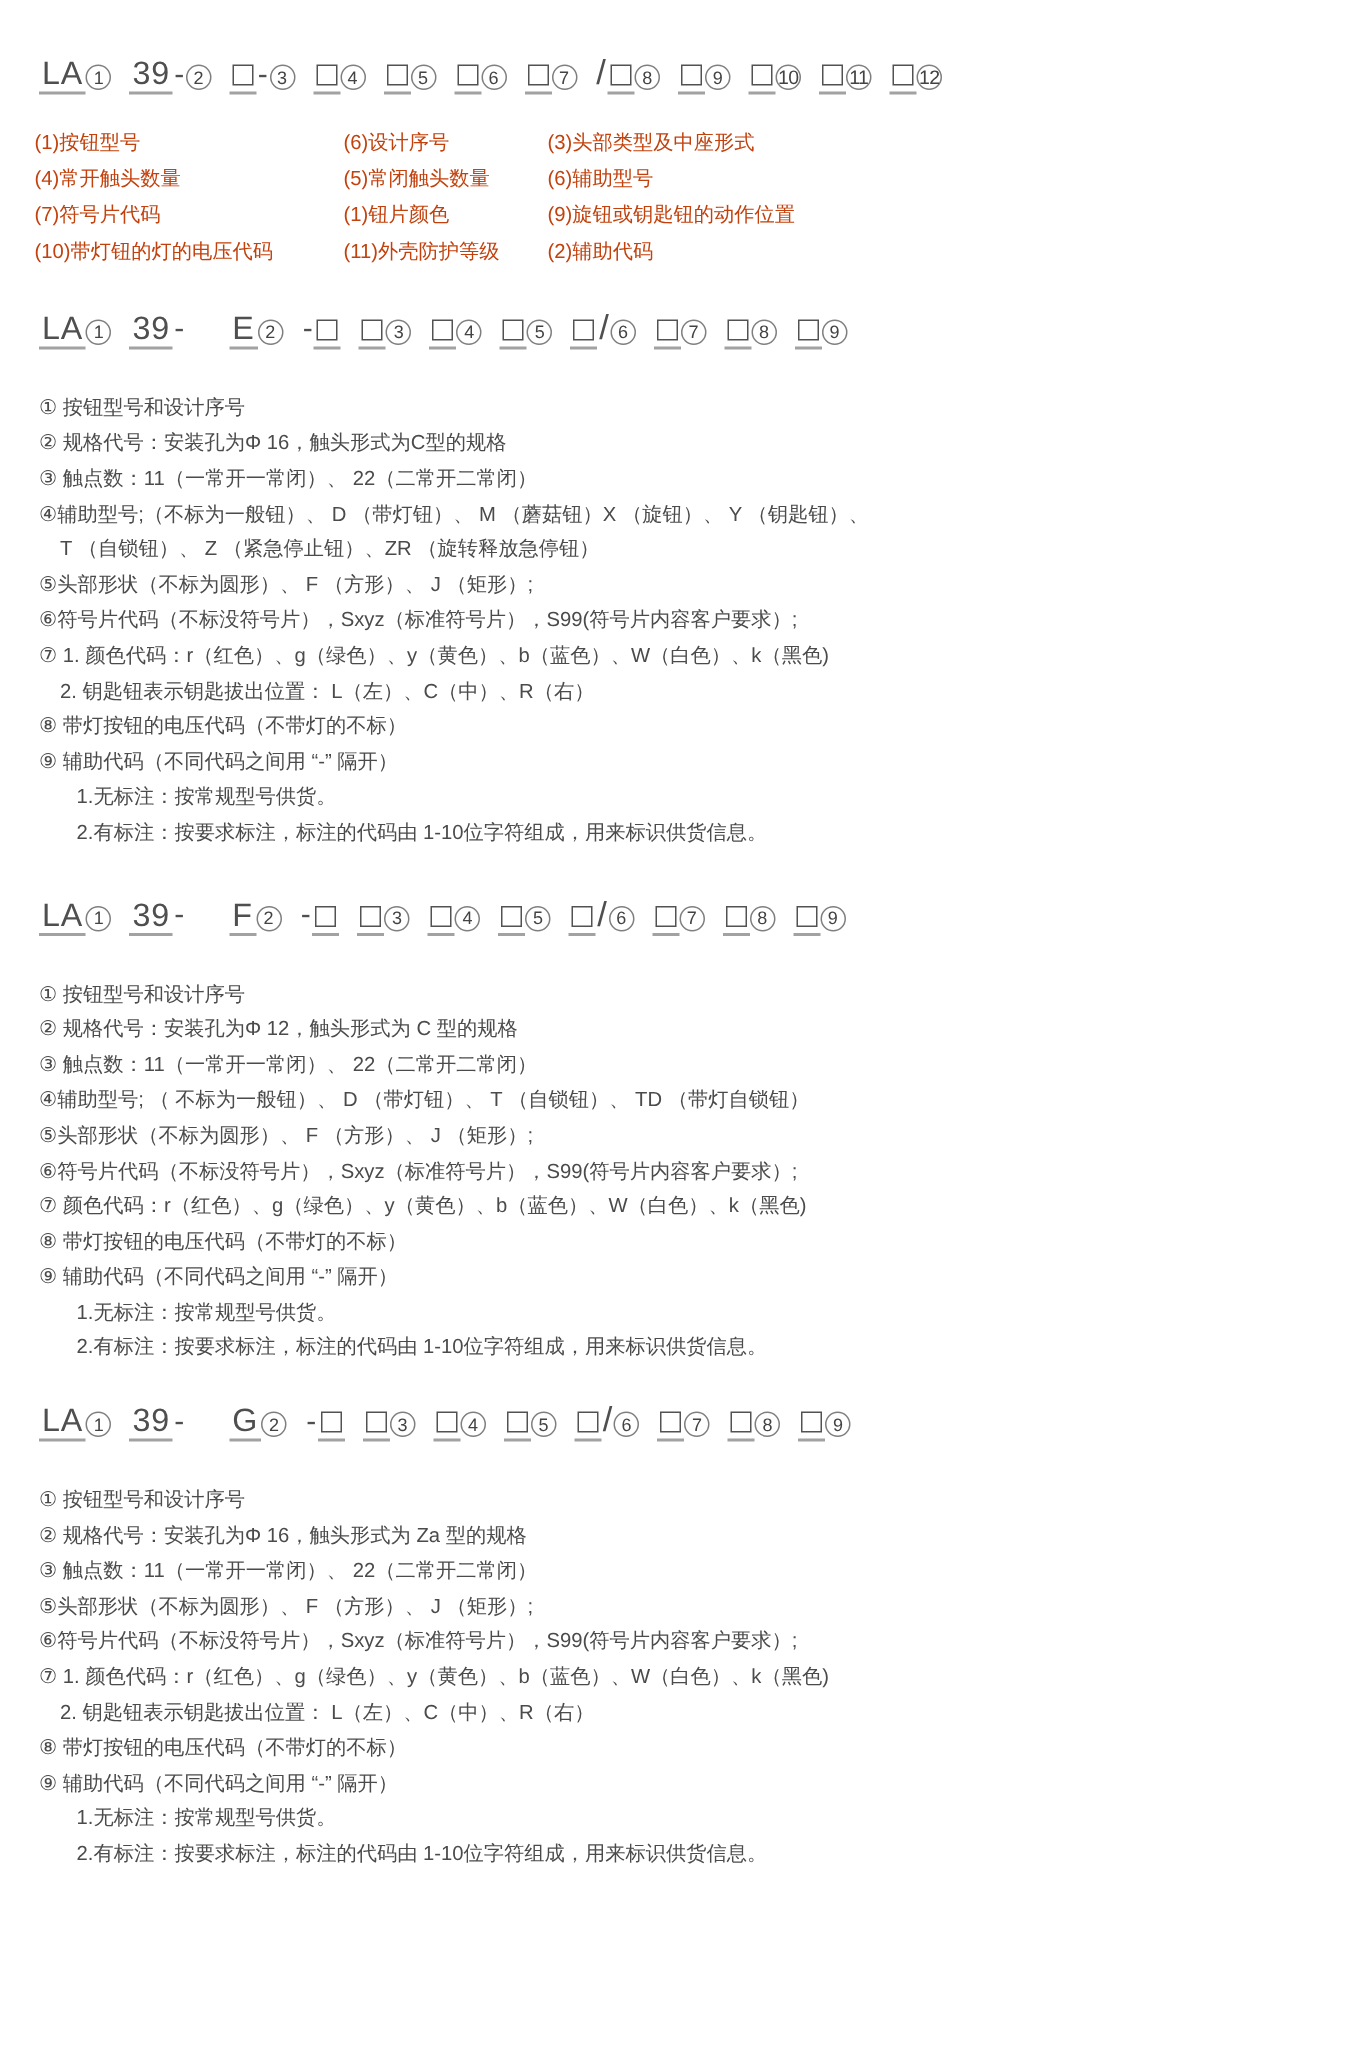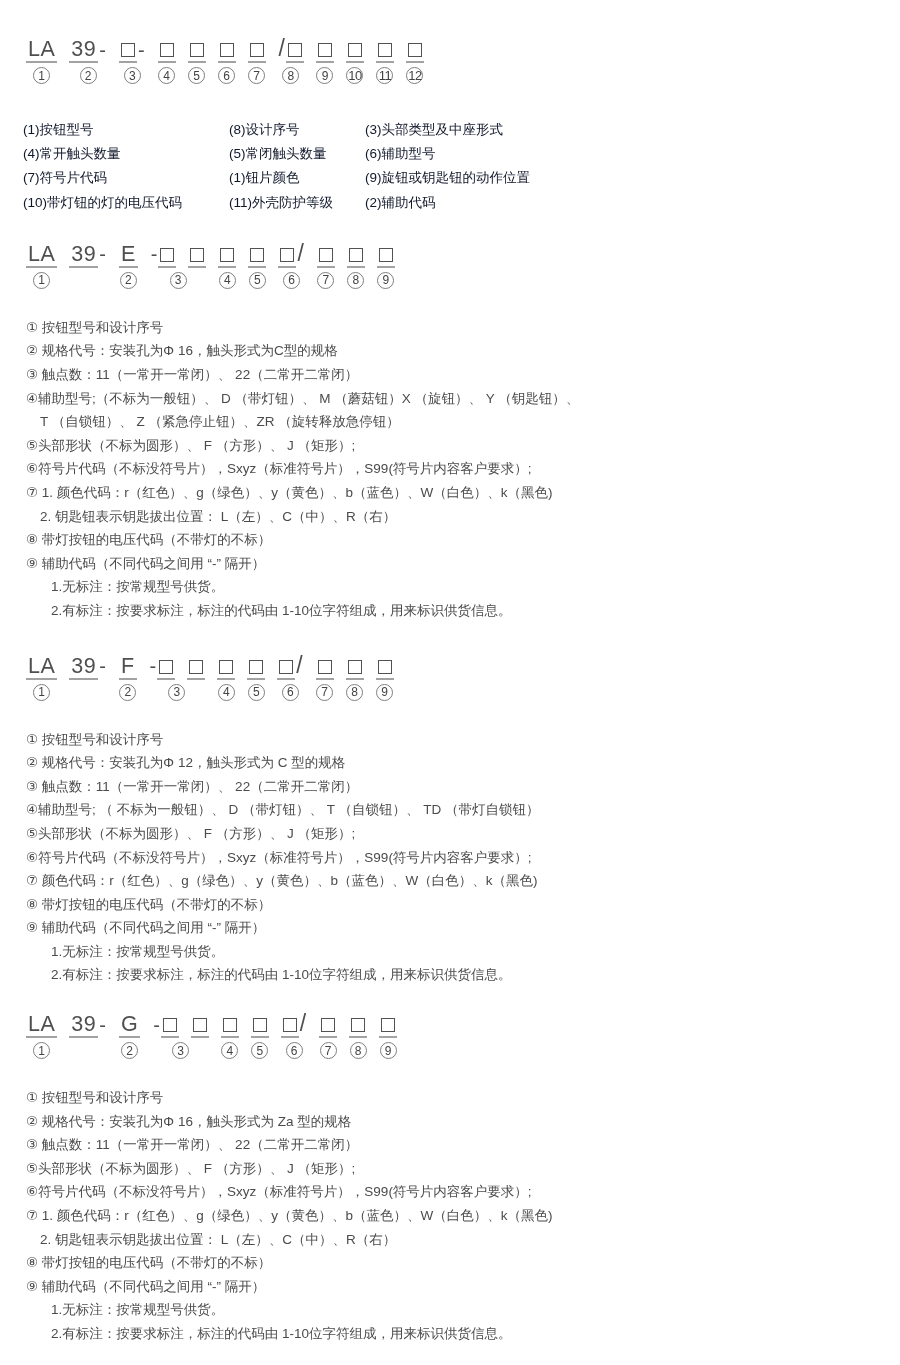--- a/index.html
+++ b/index.html
@@ -5,21 +5,21 @@
   html,body{margin:0;padding:0;}
   body{
     width:900px;height:1365px;overflow:hidden;background:#ffffff;
     font-family:"Liberation Sans","DejaVu Sans",sans-serif;
     color:#4b4b4b;
   }
   .page{padding:36px 20px 0 26px;}
 
   
   .code-header{display:flex;align-items:flex-start;}
-  .hdr-col{display:flex;flex-direction:column;align-items:center;margin-right:12px;}
+  .hdr-col{display:flex;flex-direction:row;align-items:center;margin-right:12px;}
   .sym-row{display:flex;align-items:flex-end;height:27px;}
   .u-text{
     font-size:21.5px;line-height:22px;color:#4f4f4f;letter-spacing:0.5px;
     padding:0 2px 1px;border-bottom:2px solid #a2a2a2;
   }
   .u-box{
     padding:0 2px 4px;border-bottom:2px solid #a2a2a2;display:flex;align-items:flex-end;
   }
   .u-box + .u-box{margin-left:12px;}
   .box{width:14px;height:14px;border:1.6px solid #525252;background:#fff;display:block;box-sizing:border-box;}
@@ -28,23 +28,23 @@
   .circle{
     margin-top:4px;width:17px;height:17px;box-sizing:border-box;border:1.3px solid #7f7f7f;
     border-radius:50%;display:flex;align-items:center;justify-content:center;
     font-size:12px;color:#434343;background:#fff;
   }
   .circle.two{font-size:13px;letter-spacing:-0.5px;}
   .circle.hide{visibility:hidden;}
 
   
   .legend{
-    margin-top:34px;margin-left:-3px;
+    margin-top:20px;margin-left:-3px;
     display:grid;grid-template-columns:206px 136px auto;
-    font-size:13.5px;line-height:24.2px;color:#0f172a;
+    font-size:13.5px;line-height:24.2px;color:#c2410c;
   }
 
   
   .sec-list{margin-top:27px;font-size:13.5px;line-height:23.6px;color:#4b4b4b;}
   .line{white-space:pre-wrap;}
   .ind-1{padding-left:14px;}
   .ind-2{padding-left:25px;}
 
   .mt-e{margin-top:26px;}
   .mt-f{margin-top:30px;}
@@ -148,21 +148,21 @@
           <span class="u-box">
             <span class="box"></span>
           </span>
         </div>
         <span class="circle two">12</span>
       </div>
     </div>
 
   <div class="legend">
       <div class="legend-item">(1)按钮型号</div>
-      <div class="legend-item">(8)设计序号</div>
+      <div class="legend-item">(6)设计序号</div>
       <div class="legend-item">(3)头部类型及中座形式</div>
       <div class="legend-item">(4)常开触头数量</div>
       <div class="legend-item">(5)常闭触头数量</div>
       <div class="legend-item">(6)辅助型号</div>
       <div class="legend-item">(7)符号片代码</div>
       <div class="legend-item">(1)钮片颜色</div>
       <div class="legend-item">(9)旋钮或钥匙钮的动作位置</div>
       <div class="legend-item">(10)带灯钮的灯的电压代码</div>
       <div class="legend-item">(11)外壳防护等级</div>
       <div class="legend-item">(2)辅助代码</div>

